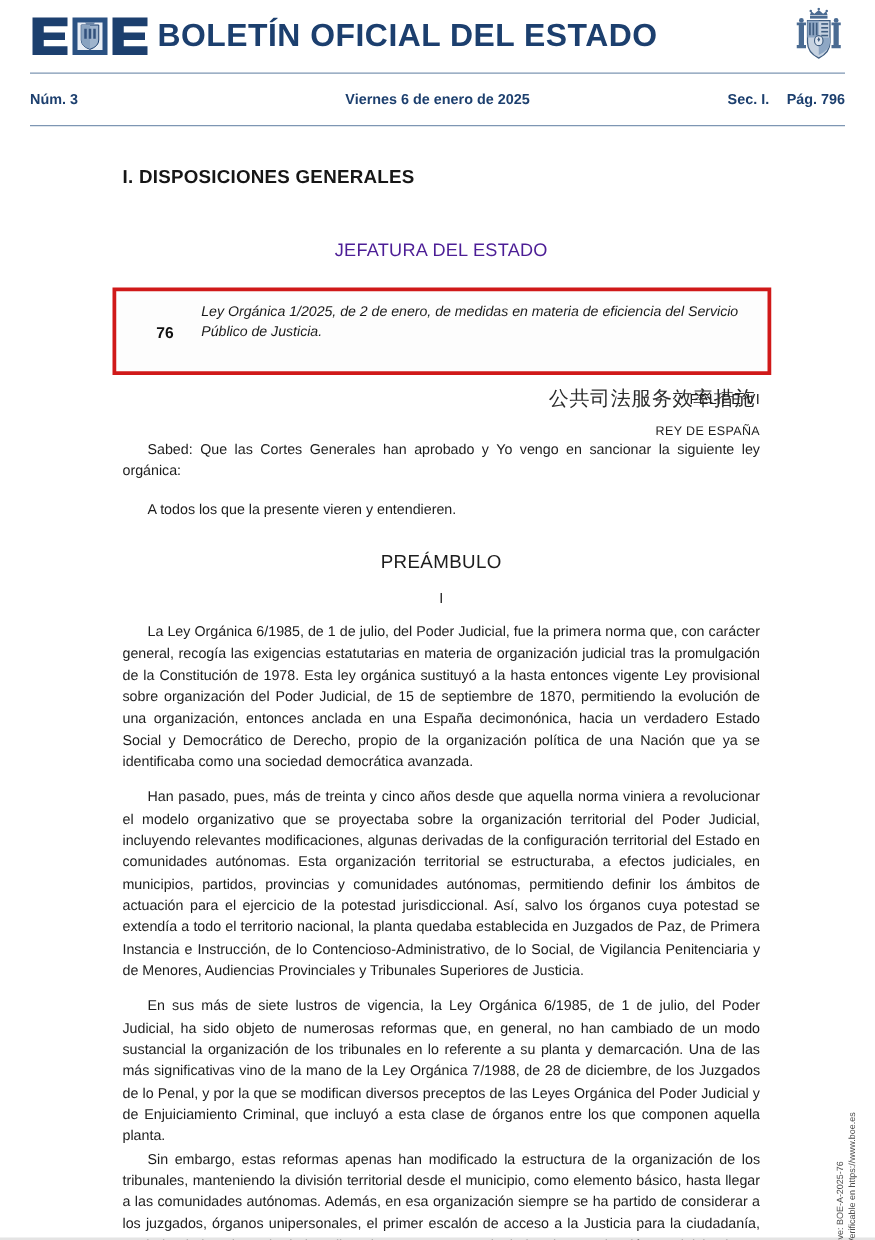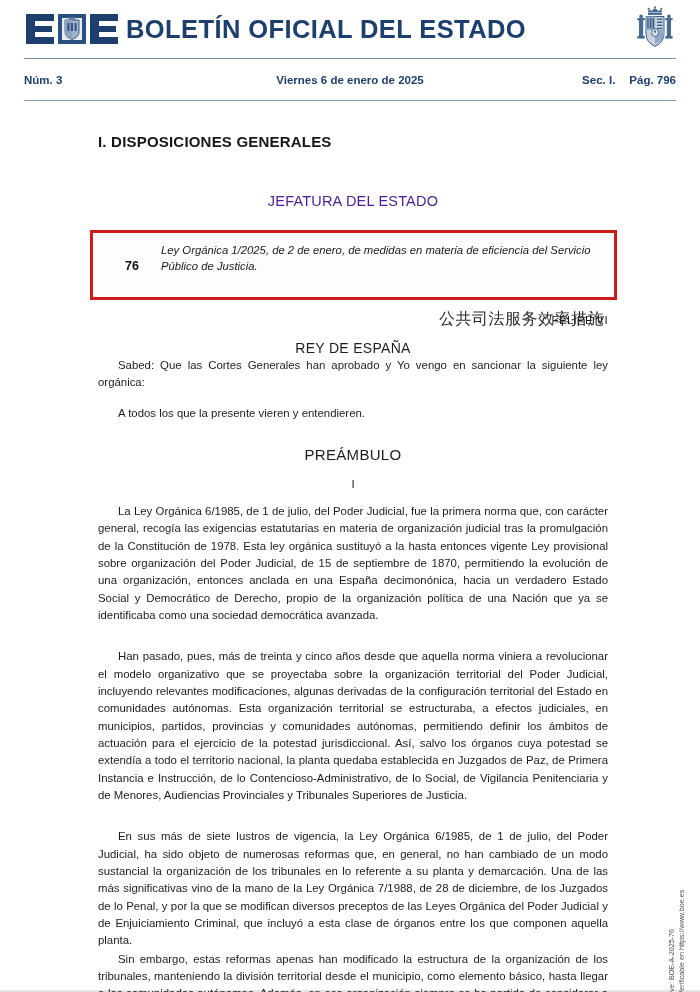--- a/index.html
+++ b/index.html
@@ -136,22 +136,22 @@
     margin-top: 14px;
     position: relative;
   }
   .king-name {
     text-align: right;
     font-size: 11.5px;
     color: #1d1d1d;
     letter-spacing: 0.3px;
   }
   .king-title {
-    text-align: center;
-    font-size: 14px;
+    text-align: right;
+    font-size: 10px;
     color: #1d1d1d;
     letter-spacing: 0.3px;
     margin-top: 14px;
   }
   .cn-annotation {
     position: absolute;
     left: 341px;
     top: -5px;
     font-size: 16px;
     color: #2b2b2b;
@@ -161,21 +161,21 @@
   }
 
   
   p.para {
     font-size: 11.4px;
     line-height: 1.52;
     text-align: justify;
     text-justify: inter-word;
     color: #1c1c1c;
     text-indent: 20px;
-    margin-top: 24px;
+    margin-top: 11px;
   }
   p.para.first { margin-top: 13px; }
   p.para.tight { margin-top: 1px; }
 
   .preamble-title {
     text-align: center;
     font-size: 15px;
     color: #1d1d1d;
     margin-top: 24px;
     letter-spacing: 0.3px;

